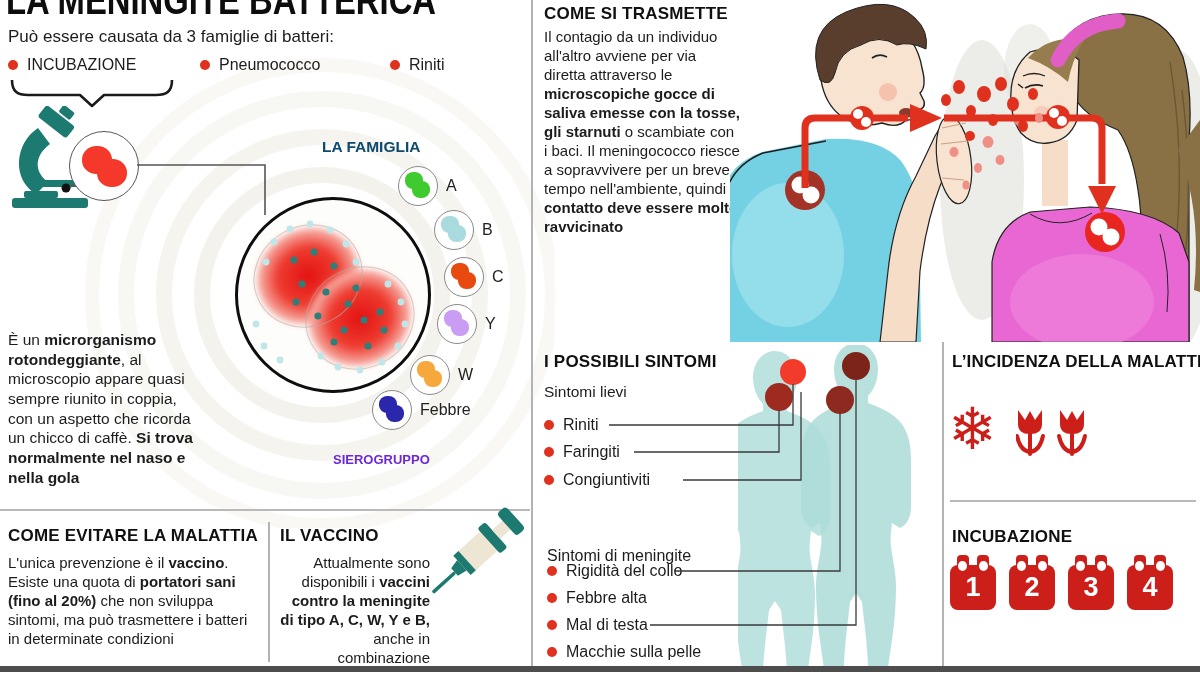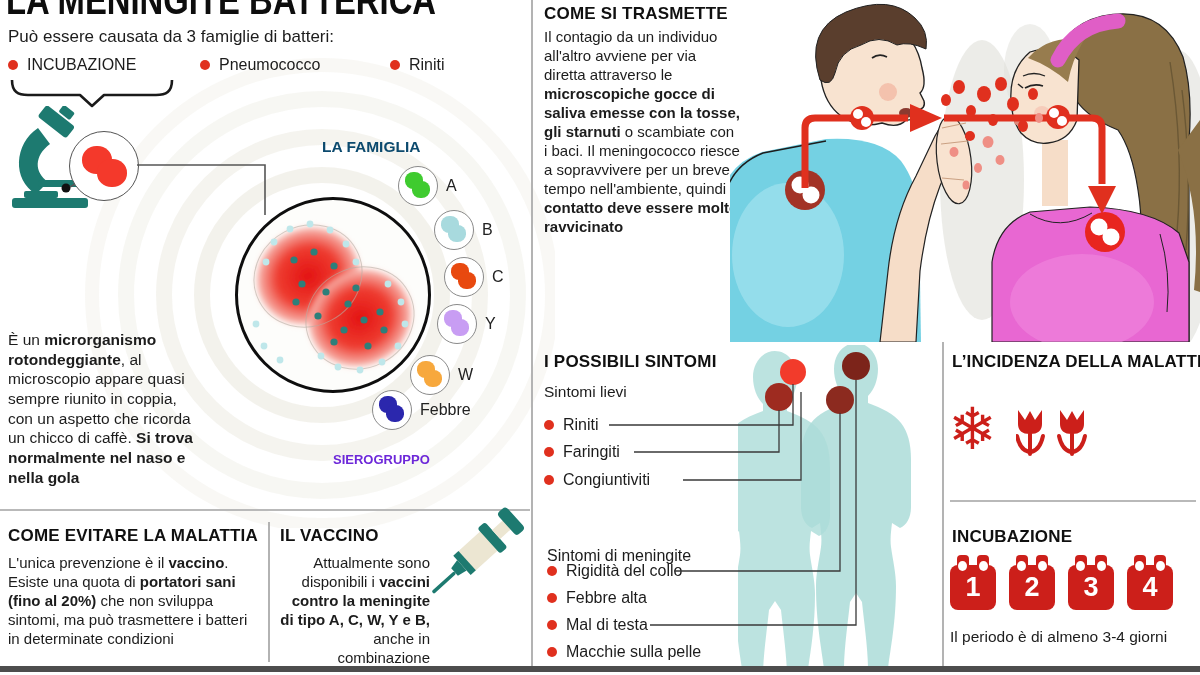--- a/index.html
+++ b/index.html
@@ -415,16 +415,15 @@
     </div>
   <div class="cal" style="left:1127px;top:555px">
     <span class="tab t1"></span>
       <span class="tab t2"></span>
       <span class="body"></span>
     <span class="hole h1"></span>
       <span class="hole h2"></span>
     <span class="num">4</span>
     </div>
 
-  <div class="abs" style="left:950px;top:628px;font-size:15.5px;">Il periodo è di almeno 3-4 giorni</div>
 
   <div class="abs" style="left:0;top:666px;width:1200px;height:6px;background:#4d4d4d;"></div>
 </div>
 
 </body></html>

